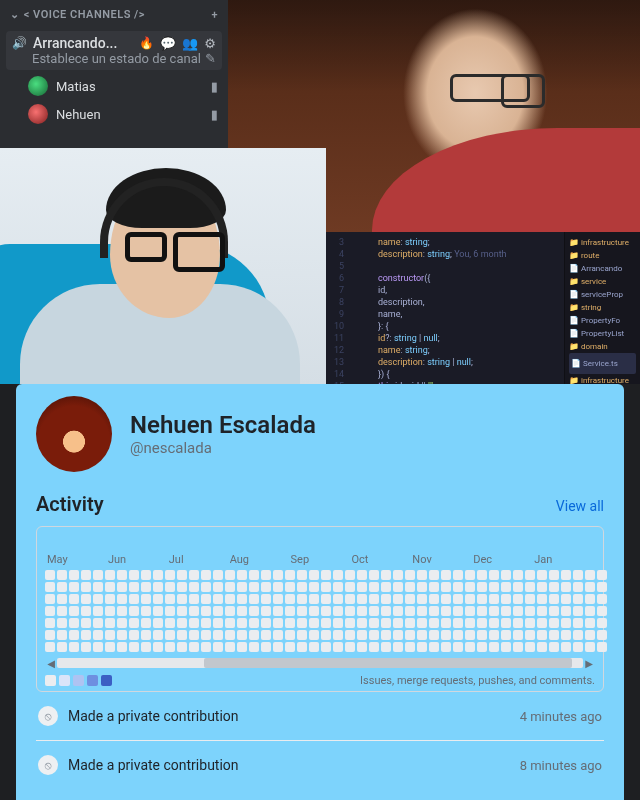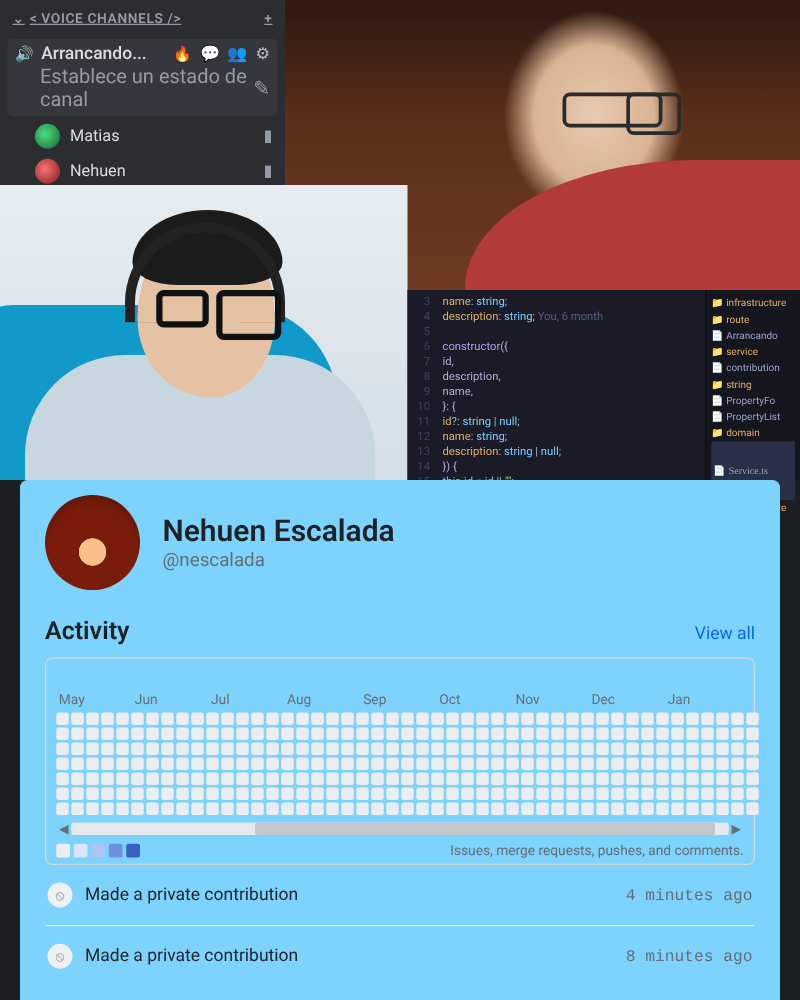--- a/index.html
+++ b/index.html
@@ -1,26 +1,26 @@
 <!DOCTYPE html>
 <html><head>
 <meta charset="utf-8">
 <style>
   * { margin:0; padding:0; box-sizing:border-box; font-family:-apple-system,BlinkMacSystemFont,"Segoe UI",Roboto,sans-serif; }
   body { width:640px; height:800px; background:#1e1f22; overflow:hidden; position:relative; }
 
   
   .discord { position:absolute; left:0; top:0; width:228px; height:148px; background:#2b2d31; color:#949ba4; font-size:12px; }
-  .vc-header { display:flex; align-items:center; justify-content:space-between; padding:8px 10px; font-size:11px; font-weight:600; letter-spacing:.5px;text-decoration:underline; }
+  .vc-header { display:flex; align-items:center; justify-content:space-between; padding:8px 10px; font-size:11px; font-weight:600; letter-spacing:.5px; }
   .vc-header .chev { margin-right:4px; }
   .vc-channel { margin:2px 6px; padding:4px 6px 2px 6px; border-radius:4px; background:#35373c; color:#dbdee1; }
   .vc-channel .row1 { display:flex; align-items:center; gap:6px; }
   .vc-channel .name { font-weight:500; font-size:14px; flex:1; white-space:nowrap; overflow:hidden; text-overflow:ellipsis; }
   .vc-channel .icons { display:flex; gap:6px; font-size:13px; color:#b5bac1; }
-  .vc-channel .sub { font-size:16px; color:#949ba4; padding: 0 0 2px 20px; display:flex; align-items:center; gap:4px;}
+  .vc-channel .sub { font-size:13px; color:#949ba4; padding: 0 0 2px 20px; display:flex; align-items:center; gap:4px;}
   .vc-user { display:flex; align-items:center; gap:8px; padding:4px 10px 4px 28px; color:#dbdee1; font-size:13px; }
   .vc-user .av { width:20px; height:20px; border-radius:50%; }
   .vc-user .cam { margin-left:auto; color:#949ba4; }
   .av.m { background:radial-gradient(circle at 40% 40%, #4ade80,#166534); }
   .av.n { background:radial-gradient(circle at 40% 40%, #f87171,#7f1d1d); }
 
   
   .video-right { position:absolute; left:228px; top:0; right:0; height:232px; background:linear-gradient(180deg,#3a1f14 0%, #5a2e1a 40%, #6e3a23 100%); overflow:hidden; }
   .video-right::before { content:""; position:absolute; inset:0; background:
       radial-gradient(120px 140px at 60% 40%, #e8c9b0 0%, #d9b394 40%, transparent 60%),
@@ -35,31 +35,31 @@
   .video-left .chair { position:absolute; left:-30px; bottom:-20px; width:300px; height:160px; background:#1199c9; border-top-right-radius:80px; border-top-left-radius:40px; }
   .video-left .head { position:absolute; left:110px; top:30px; width:110px; height:140px; background:#e5c2a4; border-radius:50% 50% 46% 54% / 55% 55% 45% 45%; }
   .video-left .hair { position:absolute; left:106px; top:20px; width:120px; height:60px; background:#1b1b1b; border-radius:50% 50% 30% 30% / 70% 70% 30% 30%; }
   .video-left .glasses { position:absolute; left:125px; top:84px; width:42px; height:30px; border:5px solid #111; border-radius:6px; }
   .video-left .glasses::after{content:"";position:absolute;left:43px;top:-5px;width:42px;height:30px;border:5px solid #111;border-radius:6px;}
   .video-left .headset { position:absolute; left:100px; top:30px; width:128px; height:80px; border:8px solid #222; border-bottom:none; border-radius:80px 80px 0 0; }
   .video-left .shirt { position:absolute; left:20px; bottom:-20px; width:280px; height:120px; background:#c7d6df; border-top-left-radius:80px; border-top-right-radius:80px; }
 
   
   .editor { position:absolute; left:326px; top:232px; right:0; height:152px; background:#1a1b26; color:#a9b1d6; font-family:Menlo,Consolas,monospace; font-size:9px; display:flex; }
-  .editor .code { flex:1; padding:4px 6px; line-height:12px; }
+  .editor .code { flex:1; padding:4px 6px; line-height:12px;margin-left:24px; }
   .editor .gutter { width:22px; text-align:right; color:#3b4261; padding:4px 4px 4px 0; line-height:12px;}
   .editor .sidebar { width:76px; background:#16161e; border-left:1px solid #0f0f14; font-size:8px; padding:4px; line-height:13px; color:#7aa2f7; }
   .kw  { color:#bb9af7; }
   .ty  { color:#7dcfff; }
   .str { color:#9ece6a; }
   .id  { color:#e0af68; }
   .cmt { color:#565f89; }
   .folder { color:#e0af68; }
   .file   { color:#9aa5ce; }
-  .fsel   { background:#2a2e46; border-radius:2px; padding:17px 2px;font-family:Liberation Serif, serif;}
+  .fsel   { background:#2a2e46; border-radius:2px; padding:4px 2px;}
 
   
   .profile { position:absolute; left:16px; top:384px; right:16px; bottom:0; background:#7dd3fc; color:#1f2328; border-radius:6px 6px 0 0; padding:12px 20px 0 20px; overflow:hidden; }
   .profile .head { display:flex; align-items:center; gap:18px; }
   .profile .avatar { width:76px; height:76px; border-radius:50%; background:radial-gradient(circle at 50% 60%, #f7c08a 0 18%, #7a1c0a 19% 60%, #3a0d05 100%); }
   .profile h1 { font-size:24px; font-weight:600; }
   .profile .handle { color:#656d76; font-size:15px; }
   .activity-row { display:flex; justify-content:space-between; align-items:baseline; margin-top:20px; }
   .activity-row h2 { font-size:20px; font-weight:600; }
   .viewall { color:#0969da; font-size:14px; }
@@ -75,21 +75,21 @@
   .cal .scroll .track { flex:1; height:10px; background:#e6e8eb; border-radius:2px; position:relative; }
   .cal .scroll .thumb { position:absolute; left:28%; right:2%; top:0; bottom:0; background:#c2c7cd; border-radius:2px; }
   .cal .scroll .arrow { width:12px; text-align:center; color:#656d76; font-size:10px;}
   .cal .legendline { display:flex; justify-content:space-between; align-items:center; margin-top:6px; font-size:11px; color:#656d76; }
   .cal .legendline .boxes { display:flex; gap:3px; }
   .cal .legendline .boxes span { width:11px; height:11px; border-radius:2px; }
 
   .contrib { display:flex; align-items:center; gap:10px; padding:14px 2px; border-top:1px solid #eaecef; font-size:14px; color:#1f2328;}
   .contrib:first-of-type { border-top:none; }
   .contrib .eye { width:20px; height:20px; border-radius:50%; background:#eef0f2; color:#8c959f; display:flex; align-items:center; justify-content:center; font-size:11px;}
-  .contrib .when { margin-left:auto; color:#656d76; font-size:13px;font-family:Liberation Mono, monospace; }
+  .contrib .when { margin-left:auto; color:#656d76; font-size:13px; }
 </style>
 </head>
 <body>
 
 <div class="discord">
   <div class="vc-header">
     <span><span class="chev">⌄</span><span>&lt; VOICE CHANNELS /&gt;</span></span>
     <span>+</span>
   </div>
   <div class="vc-channel">
@@ -166,21 +166,21 @@
       <div>}) {</div>
       <div>  <span class="kw">this</span>.id = id || <span class="str">""</span>;</div>
       <div>  <span class="kw">this</span>.name = name;</div>
       <div>  <span class="kw">this</span>.description = description || <span class="str">""</span>;</div>
     </div>
   <div class="sidebar" id="tree">
       <div class="folder">📁 infrastructure</div>
       <div class="folder">📁 route</div>
       <div class="file">📄 Arrancando</div>
       <div class="folder">📁 service</div>
-      <div class="file">📄 contribution</div>
+      <div class="file">📄 serviceProp</div>
       <div class="folder">📁 string</div>
       <div class="file">📄 PropertyFo</div>
       <div class="file">📄 PropertyList</div>
       <div class="folder">📁 domain</div>
       <div class="file fsel">📄 Service.ts</div>
       <div class="folder">📁 infrastructure</div>
       <div class="folder">📁 route</div>
     </div>
 </div>
 

